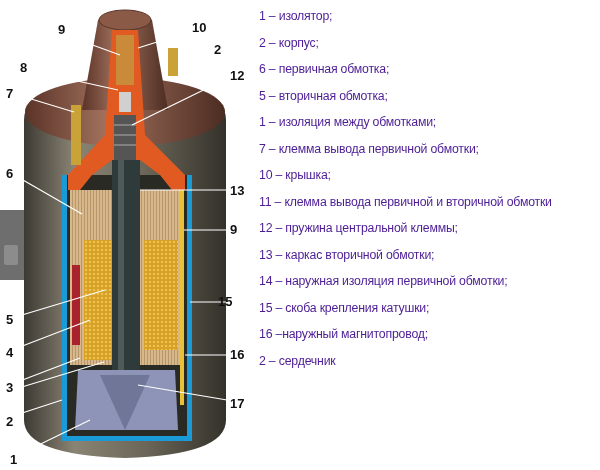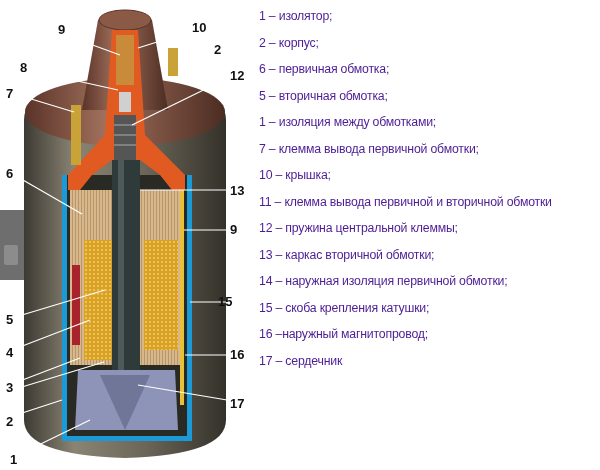--- a/index.html
+++ b/index.html
@@ -131,14 +131,14 @@
   <div class="legend-item">5 – вторичная обмотка;</div>
   <div class="legend-item">1 – изоляция между обмотками;</div>
   <div class="legend-item">7 – клемма вывода первичной обмотки;</div>
   <div class="legend-item">10 – крышка;</div>
   <div class="legend-item">11 – клемма вывода первичной и вторичной обмотки</div>
   <div class="legend-item">12 – пружина центральной клеммы;</div>
   <div class="legend-item">13 – каркас вторичной обмотки;</div>
   <div class="legend-item">14 – наружная изоляция первичной обмотки;</div>
   <div class="legend-item">15 – скоба крепления катушки;</div>
   <div class="legend-item">16 –наружный магнитопровод;</div>
-  <div class="legend-item">17 – сердечник</div>
+  <div class="legend-item">2 – сердечник</div>
 </div>
 
 </body></html>

